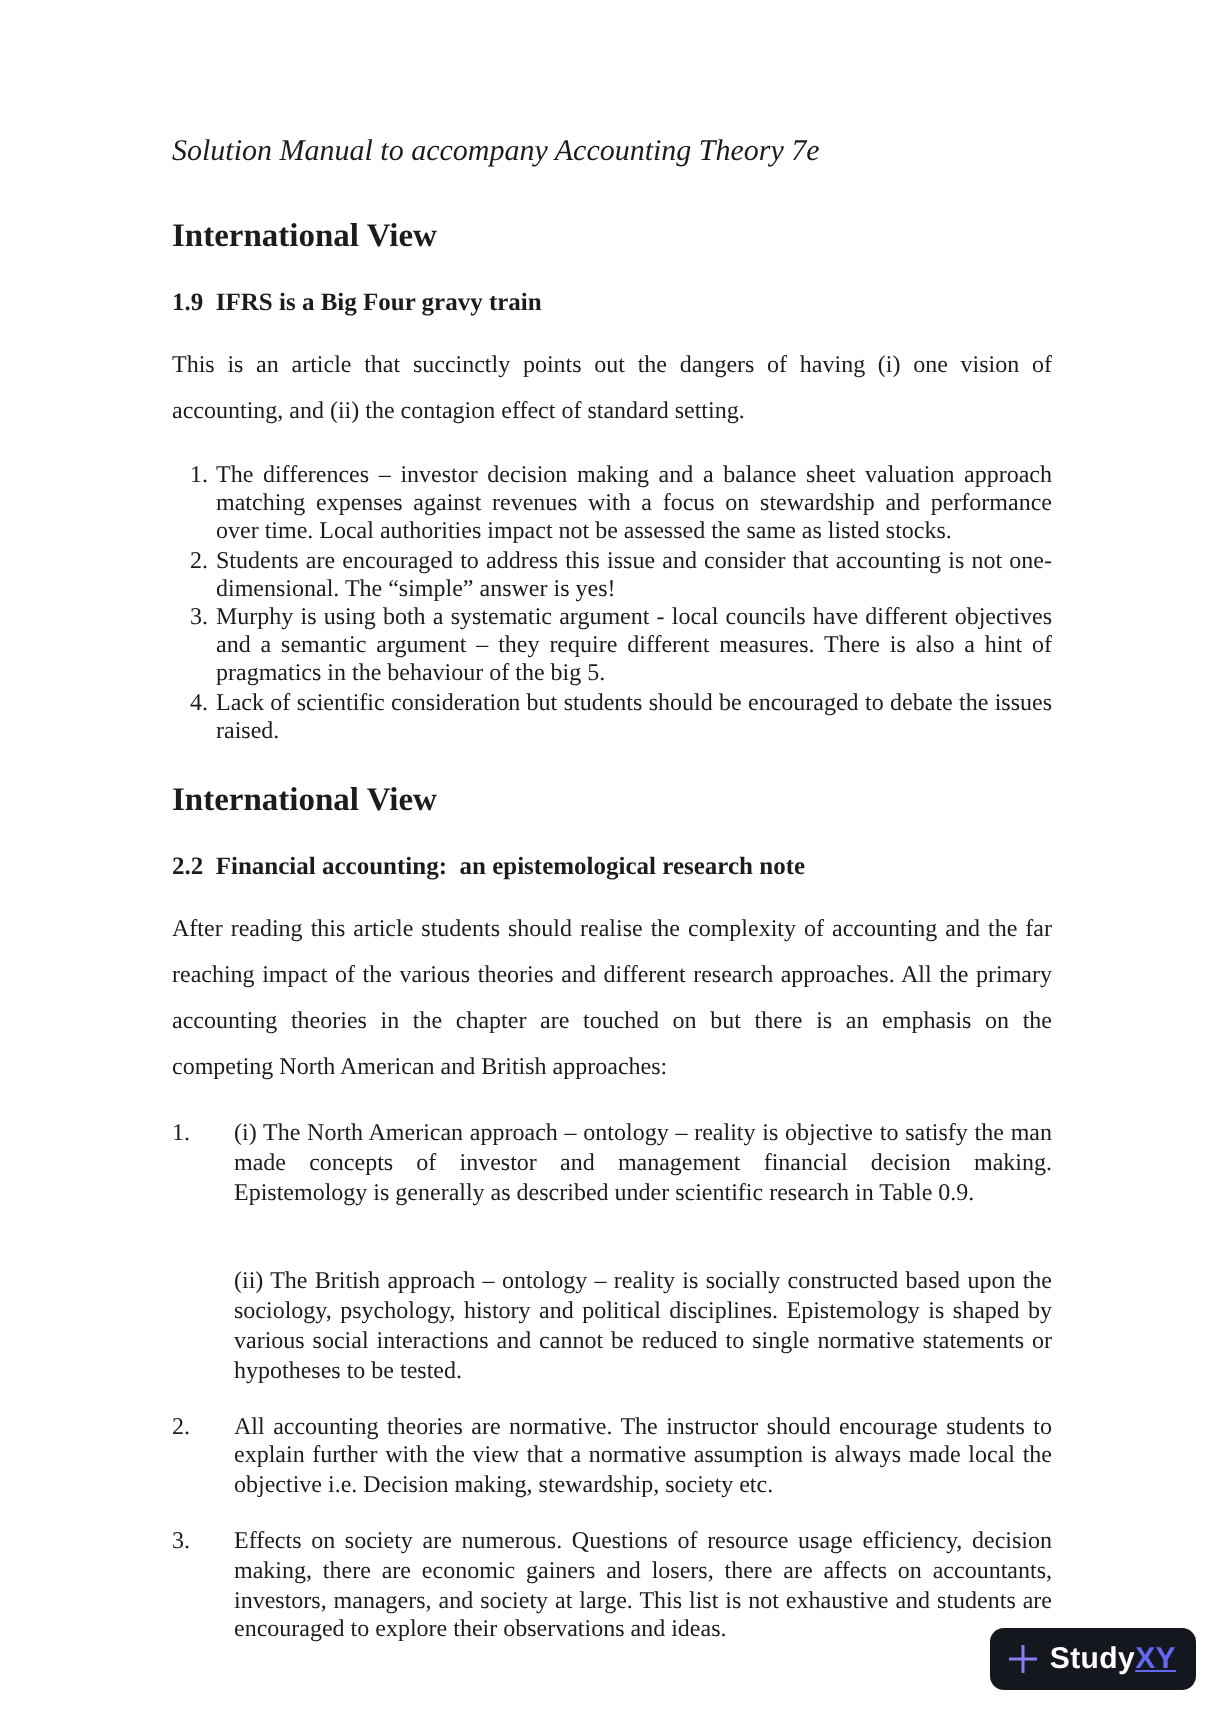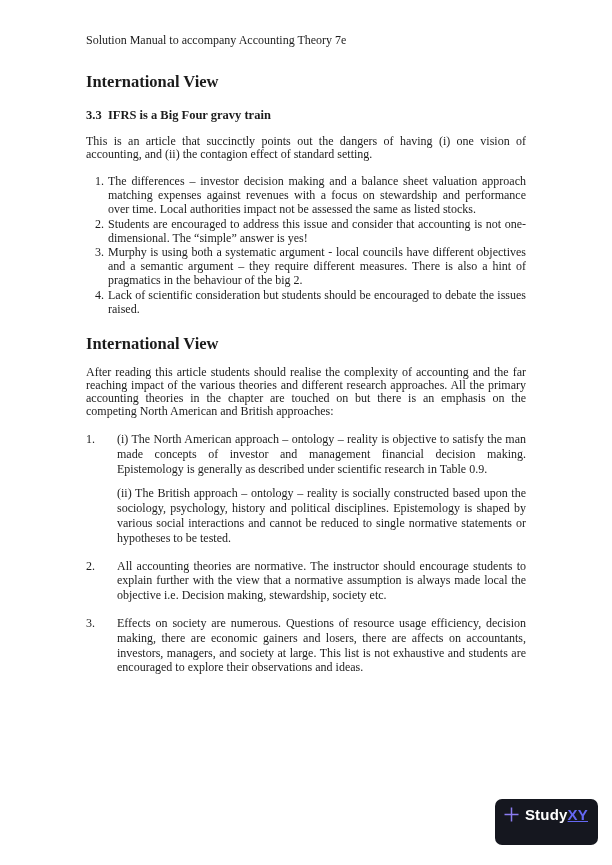--- a/index.html
+++ b/index.html
@@ -13,41 +13,43 @@
     color: #1c1c1c;
   }
   .page {
     box-sizing: border-box;
     width: 612px;
     height: 865px;
     padding: 34px 86px 0 86px;
     position: relative;
   }
   .running-header {
-    font-size: 12px;
+    font-style: italic;
+    font-size: 15px;
     line-height: 13px;
+    margin-top: 36px;
   }
   .h1 {
     font-size: 16.5px;
     font-weight: bold;
     margin-top: 25px;
     line-height: 20px;
     font-family: Liberation Serif, serif;
   }
   .h1.second { margin-top: 18px; }
   .h2 {
     font-size: 12.5px;
     font-weight: bold;
     margin-top: 16px;
     line-height: 15px;
     white-space: pre-wrap;
   }
   .body-p {
     font-size: 12px;
-    line-height: 13px;
+    line-height: 23px;
     text-align: justify;
     margin-top: 12px;
   }
   
   .list-a { margin-top: 13px; }
   .list-a .li {
     display: flex;
     font-size: 12px;
     line-height: 14.2px;
   }
@@ -65,32 +67,32 @@
   .list-b .li {
     display: flex;
     font-size: 12px;
     line-height: 14.8px;
     margin-top: 13px;
   }
   .list-b .li:first-child { margin-top: 0; }
   .list-b .num { flex: none; width: 31px; }
   .list-b .txt { flex: 1; text-align: justify; }
   .list-b .txt p { margin: 0; }
-  .list-b .txt p + p { margin-top: 10px; }
+  .list-b .txt p + p { margin-top: 30px; }
   
   .logo {
     position: absolute;
     right: 14px;
     bottom: 20px;
     height: 31px;
     background: var(--logo-bg, #15171f);
     border-radius: 7px;
     display: flex;
     align-items: center;
-    padding: 0 10px 15px 8px;
+    padding: 0 10px 0 8px;
     font-family: "Liberation Sans", sans-serif;
     font-weight: bold;
   }
   .logo .plus {
     display: inline-flex;
     margin-right: 5px;
     color: var(--logo-plus, #8b7cf0);
   }
   .logo .word {
     color: #ffffff;
@@ -100,43 +102,44 @@
   .logo .xy { color: var(--logo-accent, #6467f2); text-decoration: underline; }
 </style>
 </head>
 <body>
 
 <div class="page">
 
   <div class="running-header">Solution Manual to accompany Accounting Theory 7e</div>
 
   <div class="h1">International View</div>
-  <div class="h2">3.3  IFRS is a Big Four gravy train</div>
+  <div class="h2">1.9  IFRS is a Big Four gravy train</div>
   <p class="body-p">This is an article that succinctly points out the dangers of having (i) one vision of accounting, and (ii) the contagion effect of standard setting.</p>
 
   <div class="list-a">
     <div class="li">
       <span class="num">1.</span>
       <span class="txt">The differences – investor decision making and a balance sheet valuation approach matching expenses against revenues with a focus on stewardship and performance over time.  Local authorities impact not be assessed the same as listed stocks.</span>
     </div>
     <div class="li">
       <span class="num">2.</span>
       <span class="txt">Students are encouraged to address this issue and consider that accounting is not one-dimensional.  The “simple” answer is yes!</span>
     </div>
     <div class="li">
       <span class="num">3.</span>
-      <span class="txt">Murphy is using both a systematic argument - local councils have different objectives and a semantic argument – they require different measures.  There is also a hint of pragmatics in the behaviour of the big 2.</span>
+      <span class="txt">Murphy is using both a systematic argument - local councils have different objectives and a semantic argument – they require different measures.  There is also a hint of pragmatics in the behaviour of the big 5.</span>
     </div>
     <div class="li">
       <span class="num">4.</span>
       <span class="txt">Lack of scientific consideration but students should be encouraged to debate the issues raised.</span>
     </div>
   </div>
 
   <div class="h1 second">International View</div>
+  <div class="h2">2.2  Financial accounting:  an epistemological research note</div>
   <p class="body-p">After reading this article students should realise the complexity of accounting and the far reaching impact of the various theories and different research approaches.  All the primary accounting theories in the chapter are touched on but there is an emphasis on the competing North American and British approaches:</p>
 
   <div class="list-b">
     <div class="li">
       <span class="num">1.</span>
       <div class="txt">
         <p>(i) The North American approach – ontology – reality is objective to satisfy the man made concepts of investor and management financial decision making.  Epistemology is generally as described under scientific research in Table 0.9.</p>
         <p>(ii)  The British approach – ontology – reality is socially constructed based upon the sociology, psychology, history and political disciplines.  Epistemology is shaped by various social interactions and cannot be reduced to single normative statements or hypotheses to be tested.</p>
       </div>
     </div>

